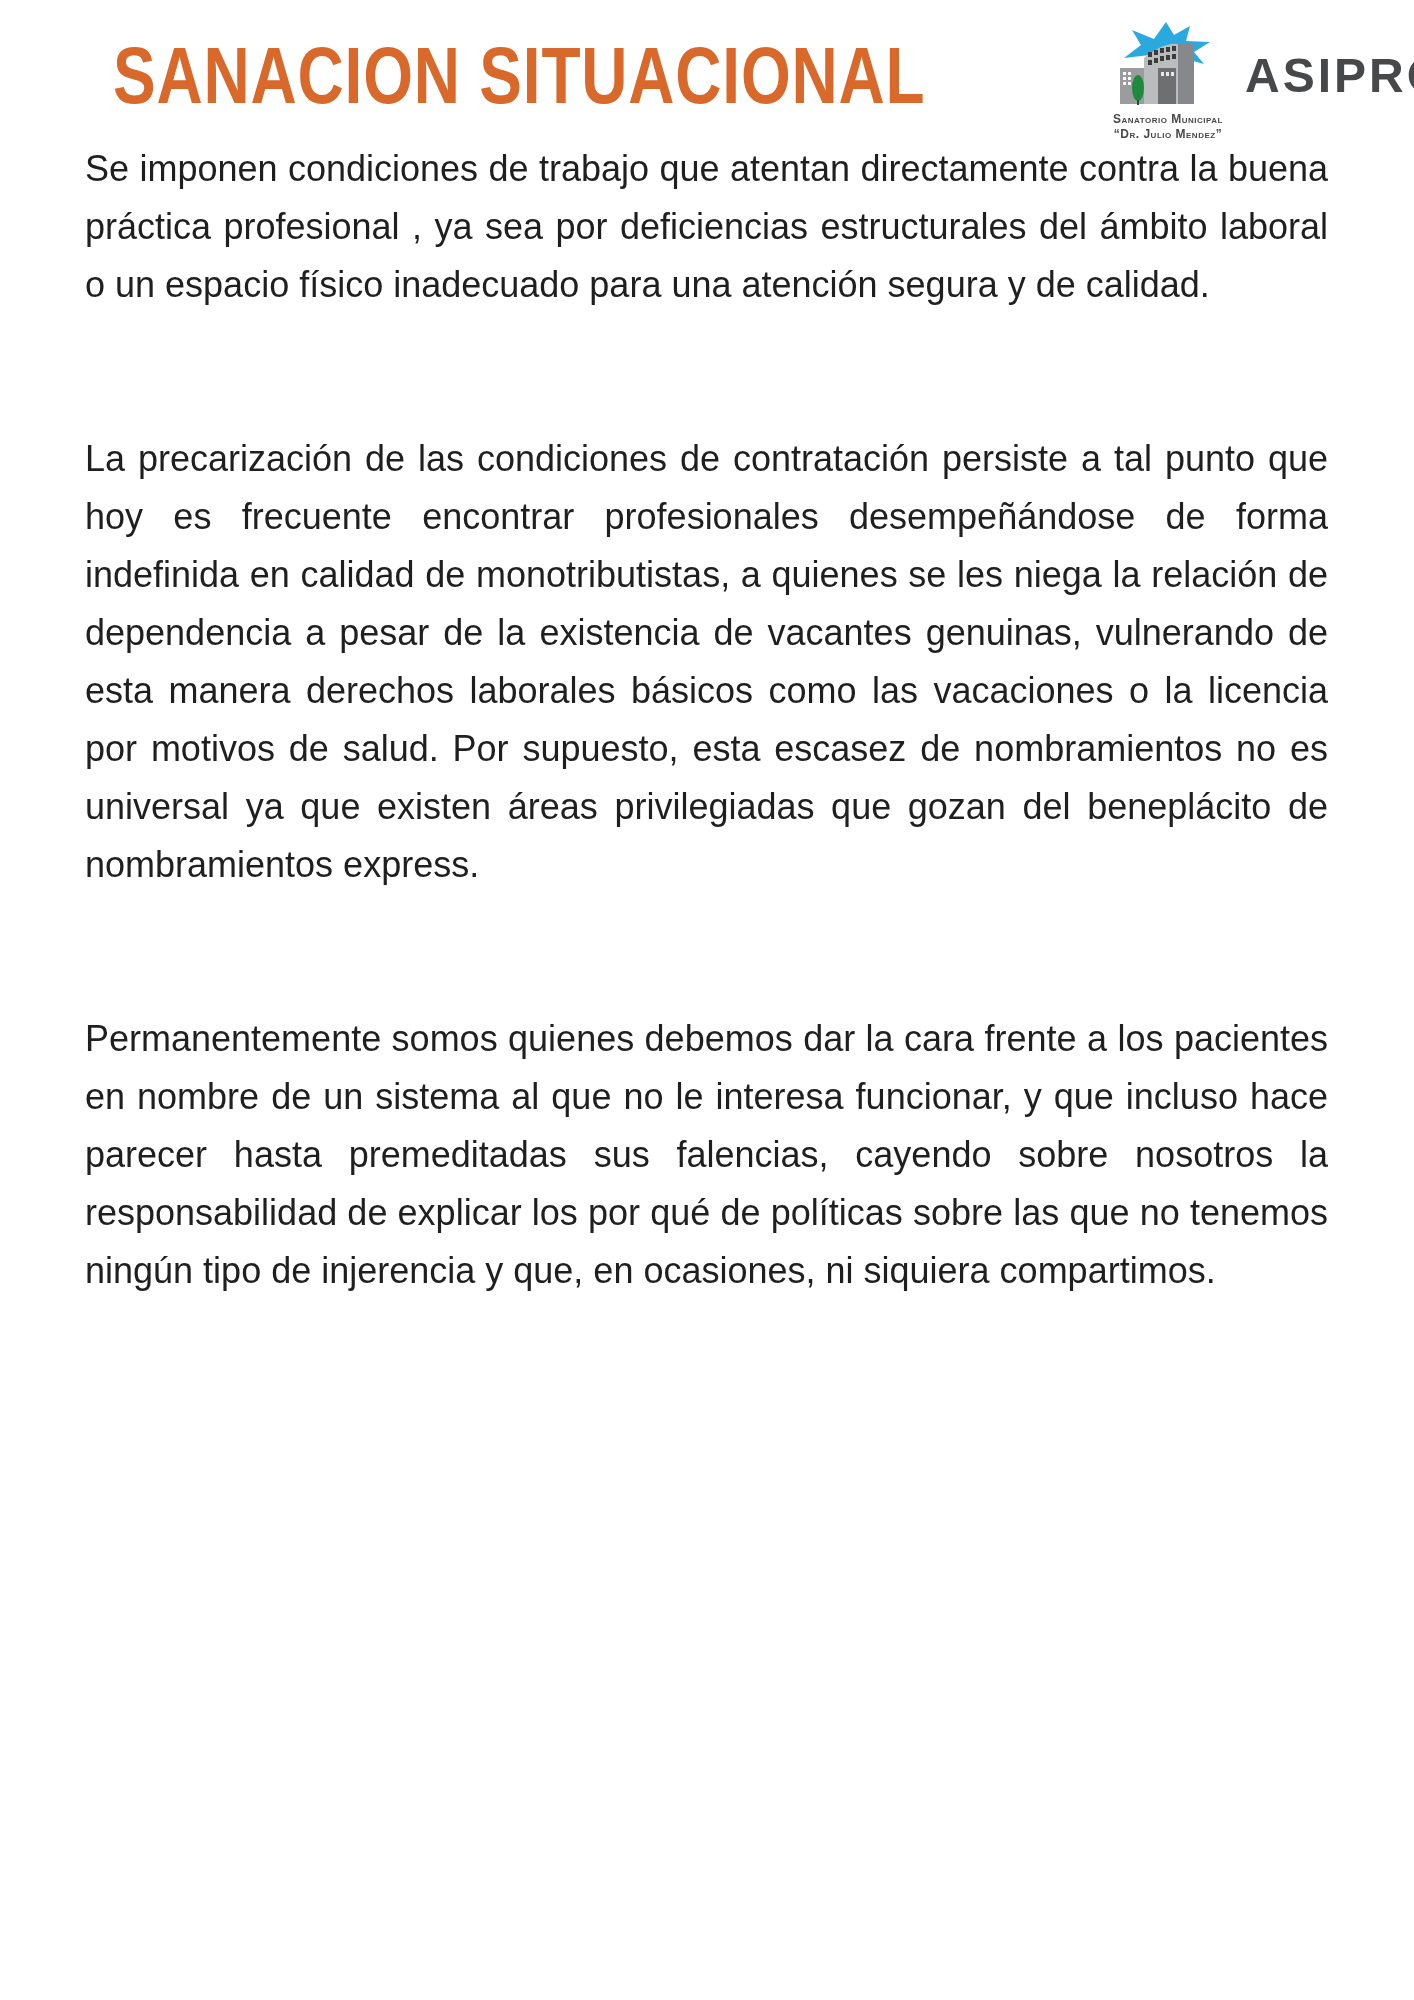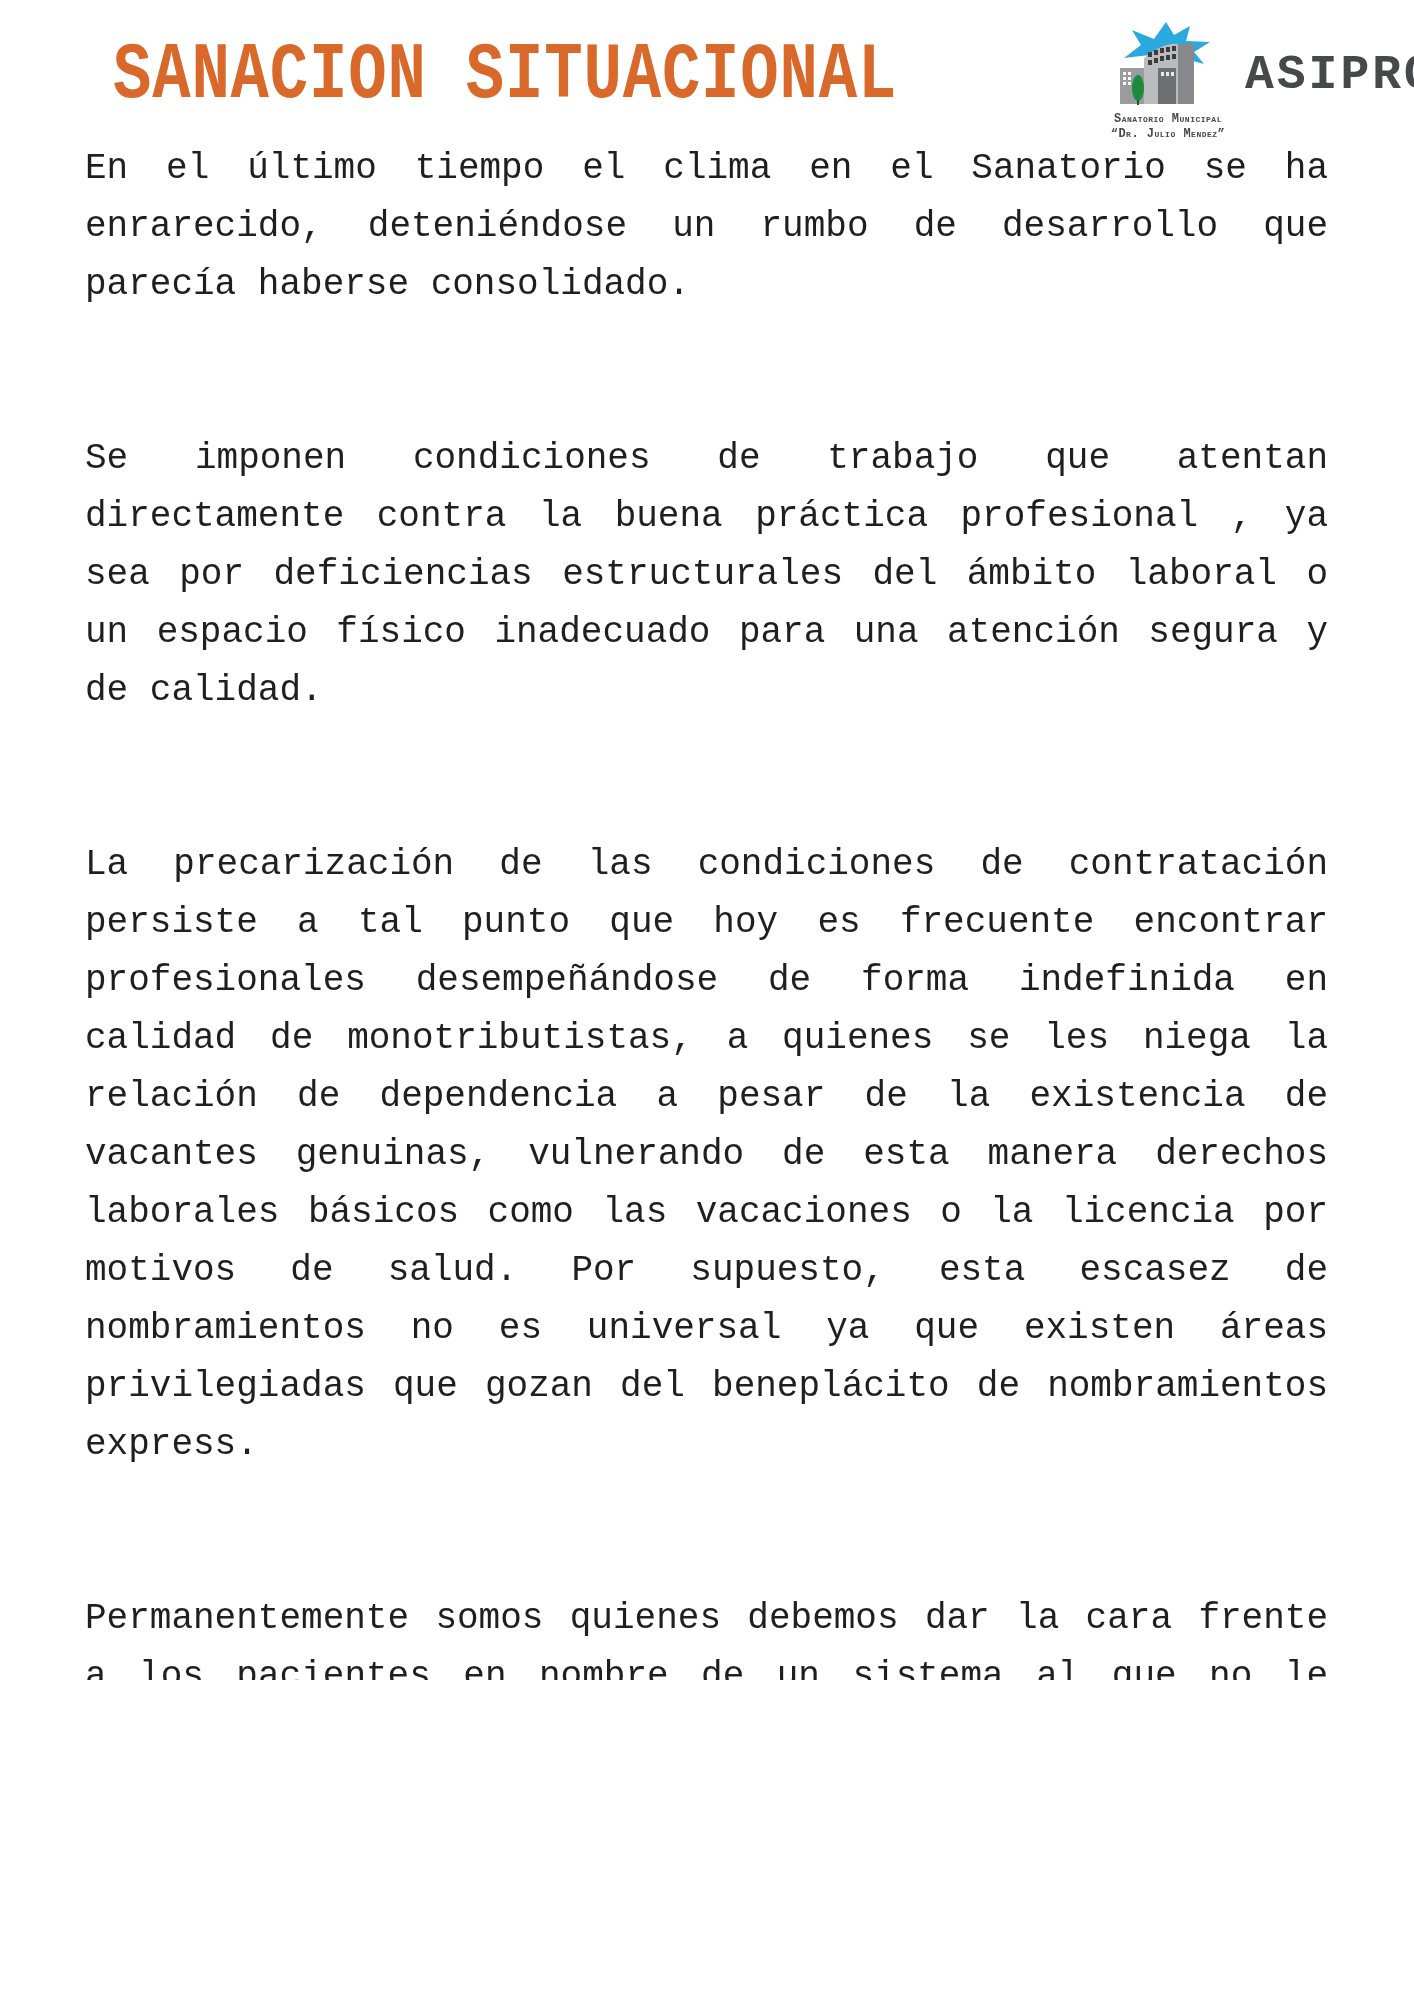--- a/index.html
+++ b/index.html
@@ -1,21 +1,21 @@
 <!DOCTYPE html>
 <html><head>
 <meta charset="utf-8">
 <style>
   html,body{margin:0;padding:0;background:#ffffff;}
   .page{
     position:relative;
     width:1414px;height:1680px;
     background:#ffffff;
     overflow:hidden;
-    font-family:Liberation Mono, monospace;
+    font-family:Liberation Sans, sans-serif;
   }
 
   
   .title{
     position:absolute;left:113px;top:30px;margin:0;
     font-size:80px;font-weight:800;letter-spacing:1px;
     color:#D8692B;white-space:nowrap;
     transform:scaleX(.8);transform-origin:left top;
   }
   .logo{
@@ -111,21 +111,20 @@
       </svg>
       <div class="logo-org">
         <div class="l1">Sanatorio Municipal</div>
         <div class="l2">“Dr. Julio Mendez”</div>
       </div>
     </div>
     <div class="brand">ASIPRO</div>
   </div>
 
   <div class="doc">
-    <p>En el último tiempo el clima en el Sanatorio se ha enrarecido, deteniéndose un rumbo de desarrollo que parecía haberse consolidado.</p>
     <p>Se imponen condiciones de trabajo que atentan directamente contra la buena práctica profesional , ya sea por deficiencias estructurales del ámbito laboral o un espacio físico inadecuado para una atención segura y de calidad.</p>
     <p>La precarización de las condiciones de contratación persiste a tal punto que hoy es frecuente encontrar profesionales desempeñándose de forma indefinida en calidad de monotributistas, a quienes se les niega la relación de dependencia a pesar de la existencia de vacantes genuinas, vulnerando de esta manera derechos laborales básicos como las vacaciones o la licencia por motivos de salud. Por supuesto, esta escasez de nombramientos no es universal ya que existen áreas privilegiadas que gozan del beneplácito de nombramientos express.</p>
     <p>Permanentemente somos quienes debemos dar la cara frente a los pacientes en nombre de un sistema al que no le interesa funcionar, y que incluso hace parecer hasta premeditadas sus falencias, cayendo sobre nosotros la responsabilidad de explicar los por qué de políticas sobre las que no tenemos ningún tipo de injerencia y que, en ocasiones, ni siquiera compartimos.</p>
   </div>
 
   <div class="dots dots-left" style="grid-template-columns: repeat(6, 13px);">
       <span class="dot" style="background: rgb(29, 78, 145);"></span>
       <span class="dot" style="background: rgb(29, 78, 145);"></span>
       <span class="dot" style="background: rgb(29, 78, 145);"></span>
       <span class="dot" style="background: rgb(29, 78, 145);"></span>

